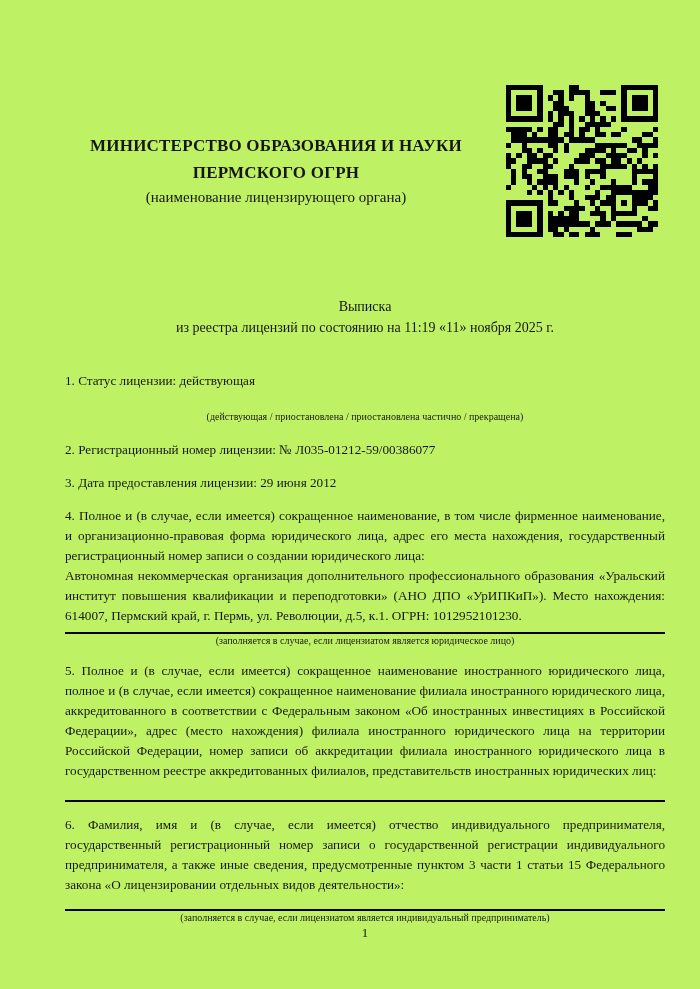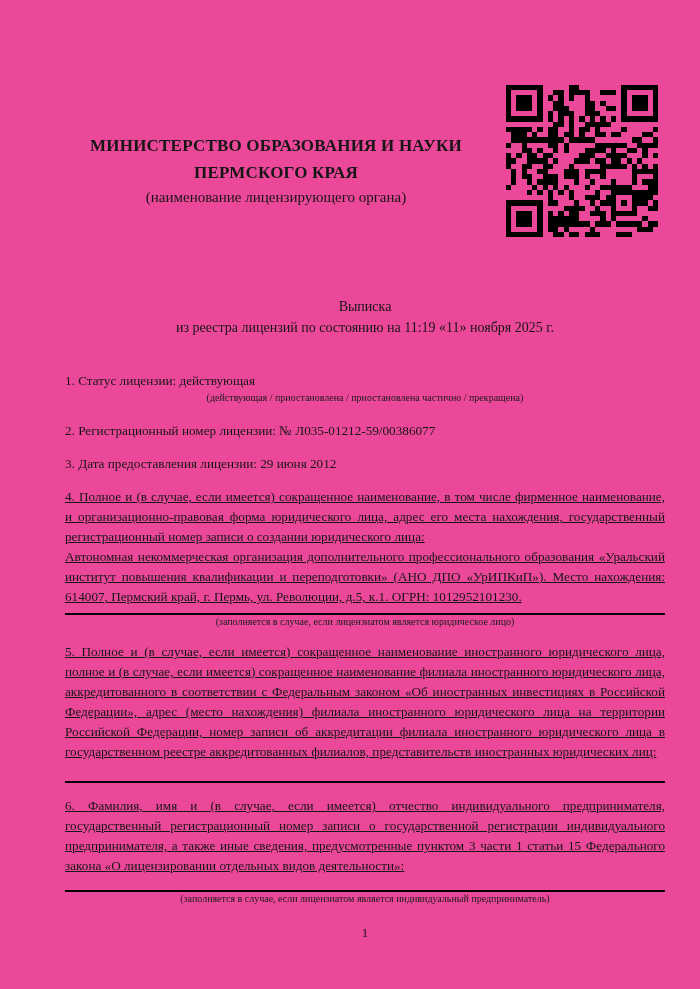--- a/index.html
+++ b/index.html
@@ -1,17 +1,17 @@
 <!DOCTYPE html>
 <html><head>
 <meta charset="utf-8">
 <style>
   html,body{margin:0;padding:0;background:#fff;}
   .page{
-    position:relative;width:700px;height:989px;background:#ec4899;
+    position:relative;width:700px;height:989px;background:#bef264;
     font-family:"Liberation Serif","DejaVu Serif",serif;color:#161616;
     overflow:hidden;
   }
   .ministry{
     position:absolute;top:132px;left:65px;width:422px;
     text-align:center;font-weight:bold;font-size:17px;line-height:27px;
     letter-spacing:.2px;
   }
   .ministry-caption{
     font-weight:normal;font-size:15px;line-height:13px;margin-top:5px;
@@ -20,41 +20,41 @@
   .qr{position:absolute;top:85px;left:506px;width:152px;height:152px;}
   .doc-title{
     position:absolute;top:296px;left:65px;width:600px;text-align:center;
     font-size:14px;line-height:21px;
   }
   .body{
     position:absolute;top:371px;left:65px;width:600px;
     font-size:13.2px;line-height:20px;
   }
   .line{white-space:nowrap;}
-  .para{text-align:justify;text-decoration:underline;}
+  .para{text-align:justify;}
   .caption{font-size:10px;line-height:14px;text-align:center;color:#1a1a1a;}
-  .caption-tight{margin-top:0;}
+  .caption-tight{margin-top:19px;}
   .rule{border-top:2px solid #000;height:0;margin-top:6px;}
   .rule-gap{margin-top:19px;}
   .rule-gap-sm{margin-top:14px;}
   .item{margin-bottom:13px;}
   .item-sp{margin-bottom:16px;}
   .page-number{
     position:absolute;top:925px;left:65px;width:600px;text-align:center;
     font-size:13px;
   }
 </style>
 </head>
 <body>
 
 <div class="page">
 
   <div class="ministry">
     <div>МИНИСТЕРСТВО ОБРАЗОВАНИЯ И НАУКИ</div>
-    <div>ПЕРМСКОГО КРАЯ</div>
+    <div>ПЕРМСКОГО ОГРН</div>
     <div class="ministry-caption">(наименование лицензирующего органа)</div>
   </div>
 
   <div class="qr">
     <svg id="qr-svg" xmlns="http://www.w3.org/2000/svg" viewBox="0 0 29 29" width="152" height="152" shape-rendering="crispEdges">
         <g fill="#000000">
           <rect x="0" y="0" width="1" height="1"></rect>
           <rect x="1" y="0" width="1" height="1"></rect>
           <rect x="2" y="0" width="1" height="1"></rect>
           <rect x="3" y="0" width="1" height="1"></rect>

